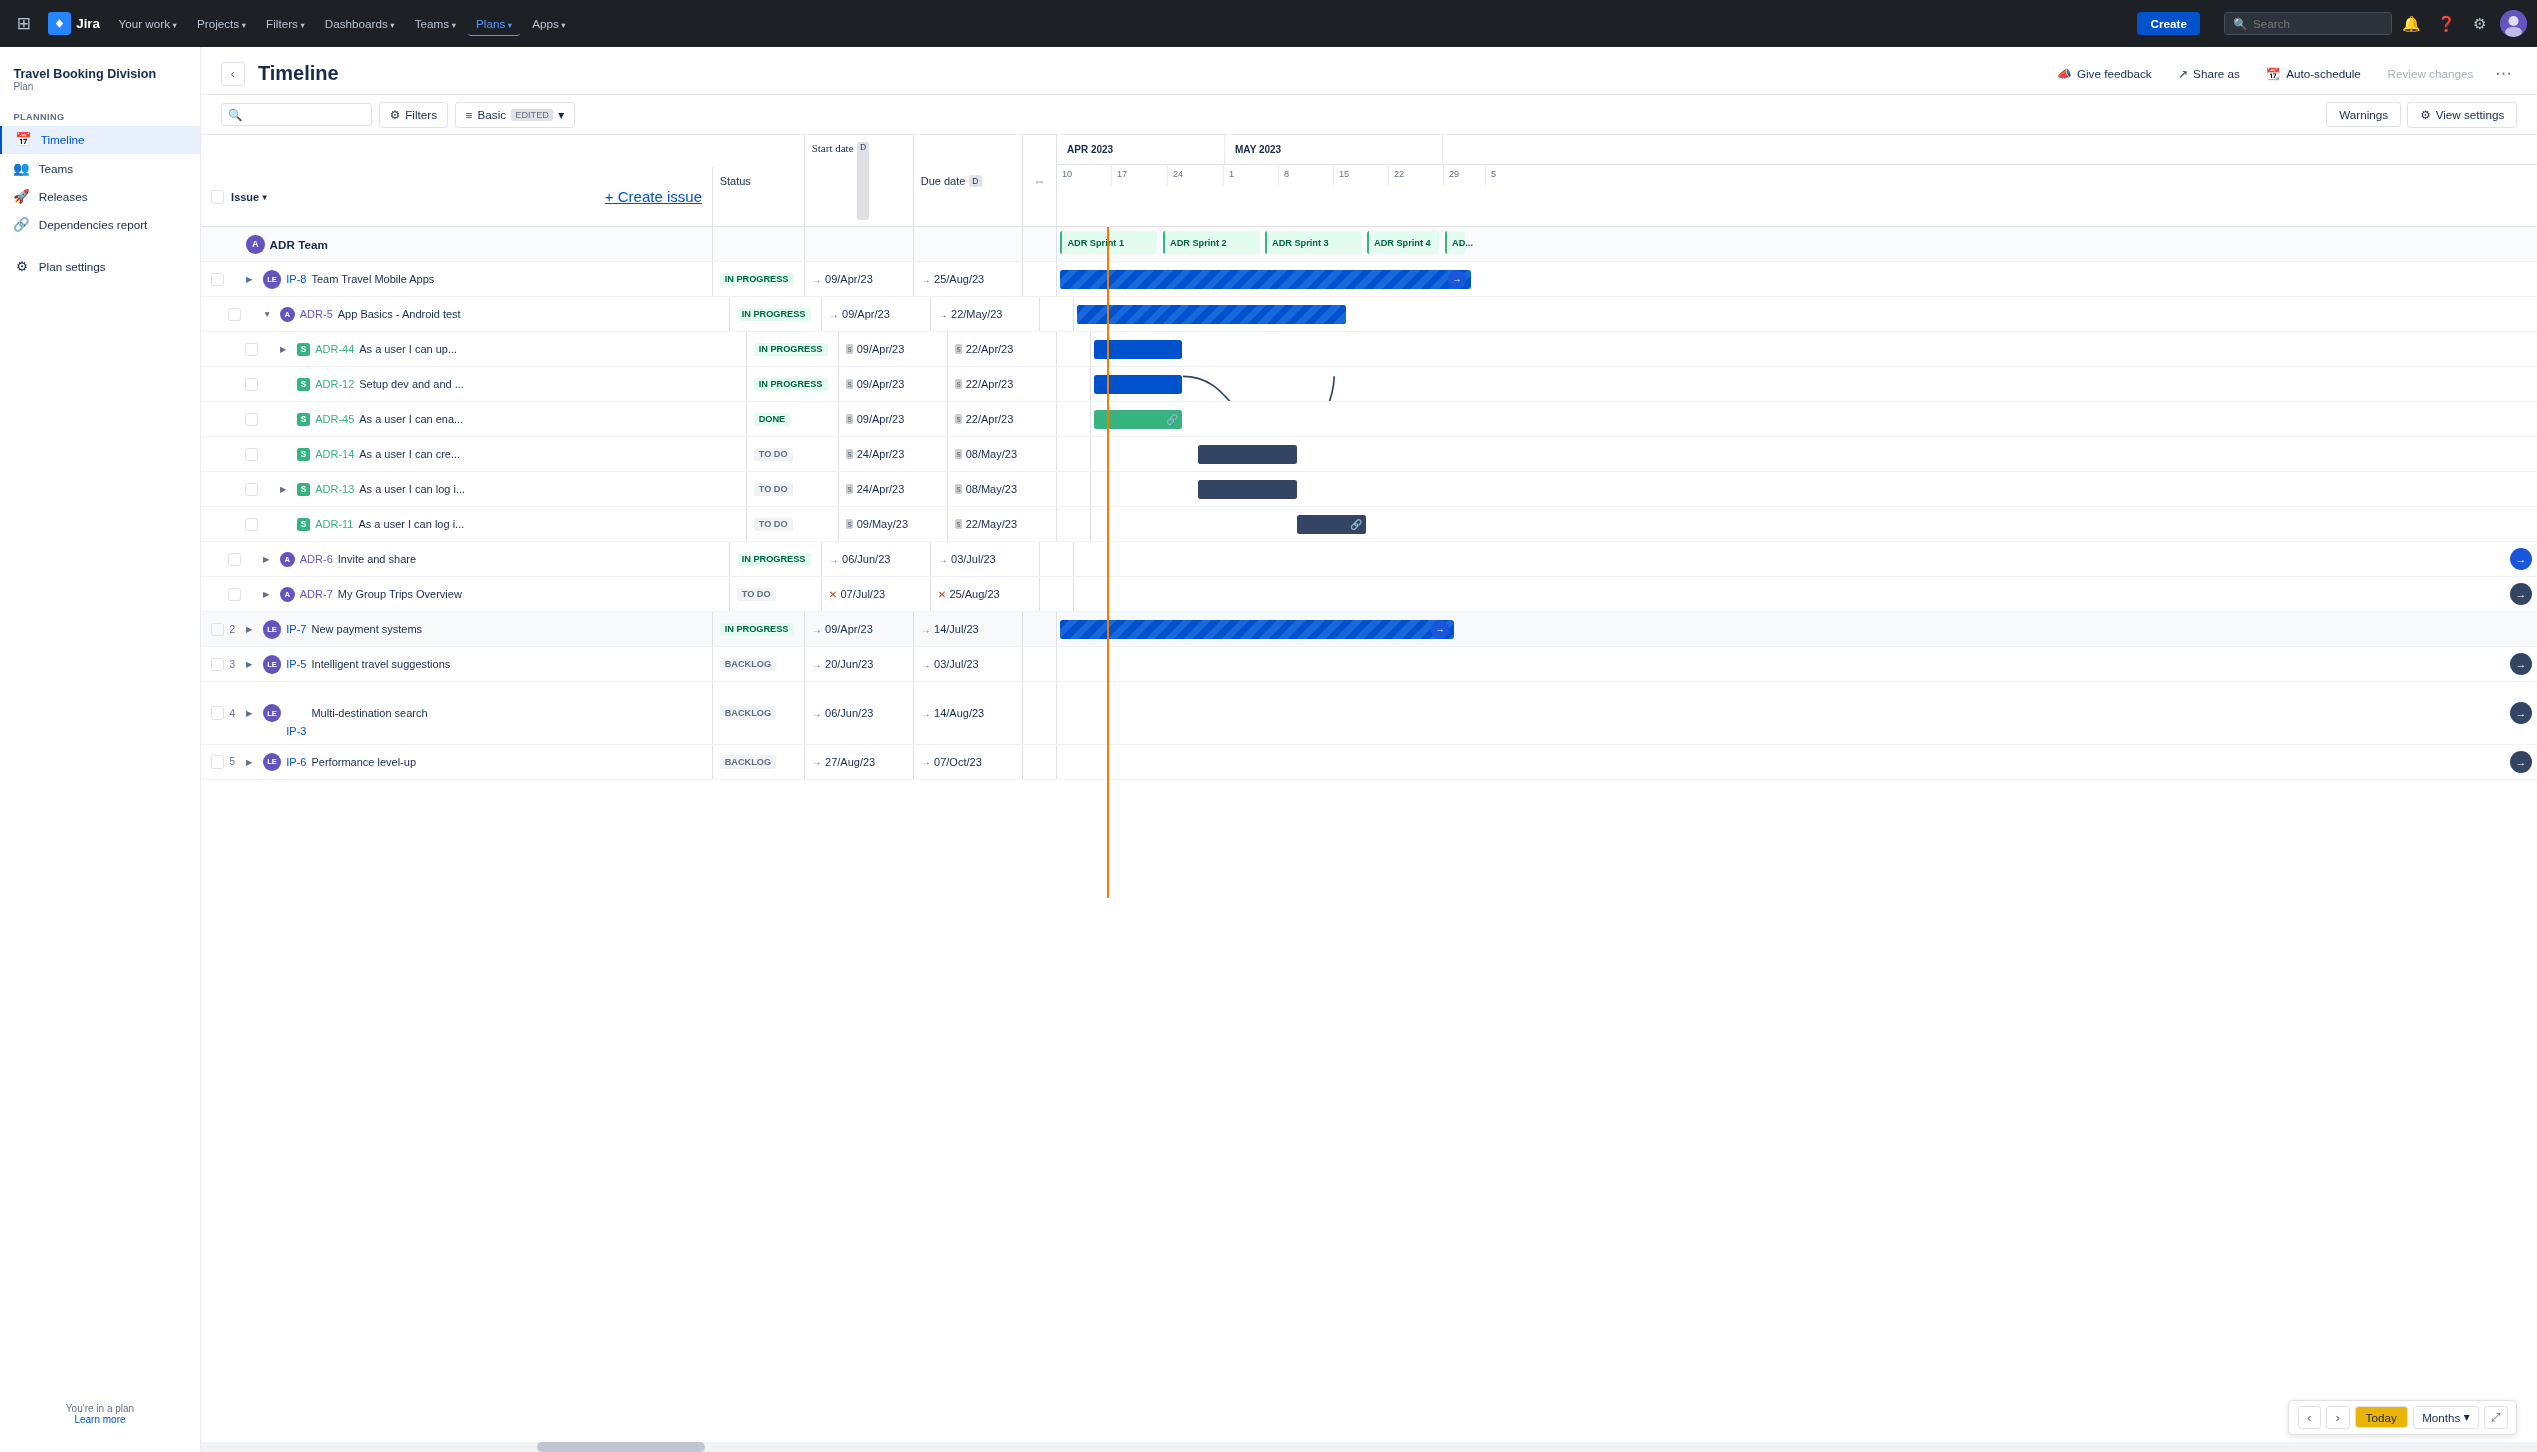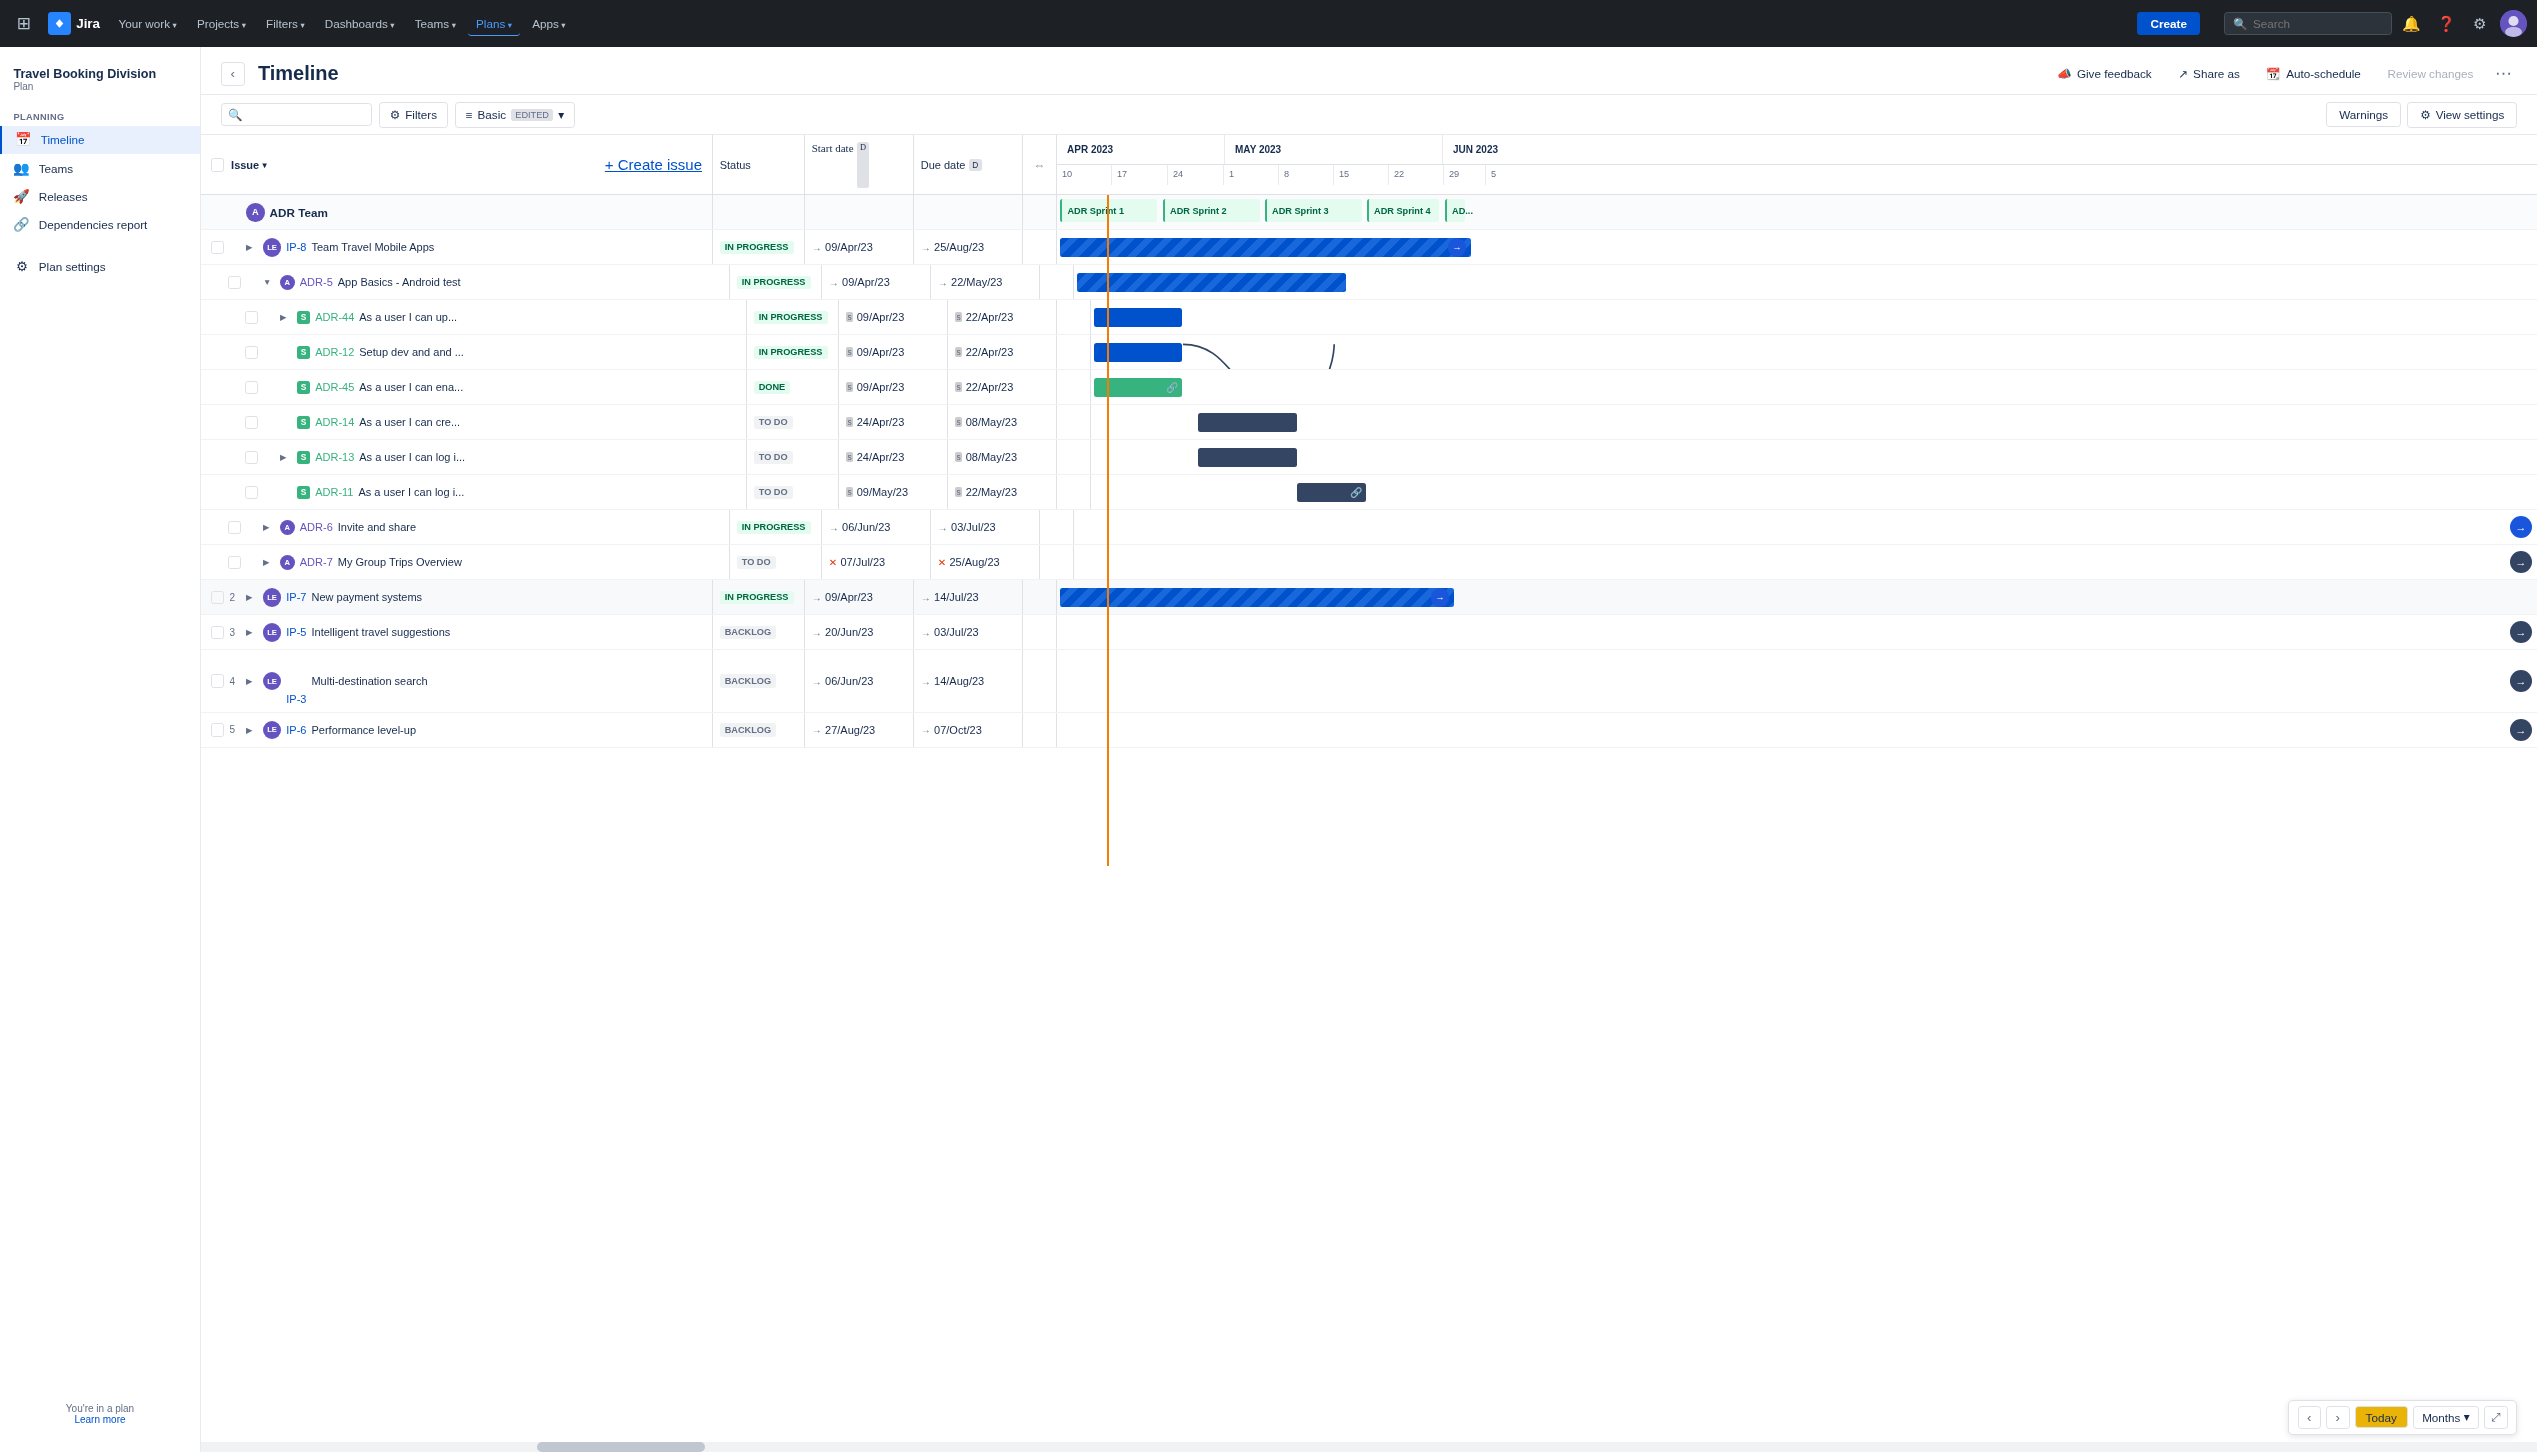--- a/index.html
+++ b/index.html
@@ -76,21 +76,21 @@
     .warnings-btn { display: flex; align-items: center; gap: 5px; padding: 5px 11.7px; border: 0.8px solid #dfe1e6; border-radius: 3.4px; background: #fff; cursor: pointer; color: #172b4d; font-size: 11.7px; }
     .view-settings-btn { display: flex; align-items: center; gap: 5px; padding: 5px 11.7px; border: 0.8px solid #dfe1e6; border-radius: 3.4px; background: #fff; cursor: pointer; color: #172b4d; font-size: 11.7px; }
     .edited-badge { background: #dfe1e6; border-radius: 2.5px; padding: 0.8px 4.2px; font-size: 9.2px; color: #626f86; }
 
     
     .timeline-container { flex: 1; overflow: auto; position: relative; }
     .timeline-table { display: flex; flex-direction: column; min-width: 1343px; }
 
     
     .col-headers { display: flex; border-bottom: 1.7px solid #dfe1e6; background: #fff; position: sticky; top: 0; z-index: 10; }
-    .col-issue { min-width: 512px; max-width: 512px; padding: 21px 10px; display: flex; align-items: center; gap: 6.7px; border-right: 0.8px solid #dfe1e6; font-size: 11px; font-weight: 500; color: #172b4d; }
+    .col-issue { min-width: 512px; max-width: 512px; padding: 21px 10px; display: flex; align-items: center; gap: 6.7px; border-right: 0.8px solid #dfe1e6; font-size: 11px; font-weight: 500; color: #172b4d; margin-top: 32px; }
     .col-status { width: 92px; min-width: 92px; padding: 6.7px 6.7px; border-right: 0.8px solid #dfe1e6; font-size: 11px; font-weight: 500; color: #172b4d; display: flex; align-items: center; }
     .col-start { width: 109px; min-width: 109px; padding: 6.7px 6.7px; border-right: 0.8px solid #dfe1e6; font-size: 11px; font-weight: 500; color: #172b4d; display: flex; gap: 3px; font-family: Liberation Serif, serif; }
     .col-due { width: 109px; min-width: 109px; padding: 6.7px 6.7px; border-right: 0.8px solid #dfe1e6; font-size: 11px; font-weight: 500; color: #172b4d; display: flex; align-items: center; gap: 3.4px; }
     .col-expand { width: 34px; min-width: 34px; border-right: 0.8px solid #dfe1e6; display: flex; align-items: center; justify-content: center; cursor: pointer; color: #626f86; }
     .col-timeline { flex: 1; position: relative; overflow: hidden; }
 
     
     .data-row { display: flex; border-bottom: 0.8px solid #f1f2f4; align-items: stretch; min-height: 34px; }
 
     .cell-issue { min-width: 512px; max-width: 512px; padding: 6.7px 10px; display: flex; align-items: center; gap: 5px; border-right: 0.8px solid #dfe1e6; overflow: hidden; }
@@ -305,21 +305,20 @@
             <span style="background:#dfe1e6; border-radius:2.5px; padding:0.8px 3.4px; font-size:8.4px;">D</span>
           </div>
           <div class="col-expand">
             <span>⇔</span>
           </div>
 
           <div class="col-timeline" style="display:flex; flex-direction: column;">
             <div style="display:flex; height:30px; border-bottom:0.8px solid #dfe1e6;">
               <div style="width:168px; border-right:0.8px solid #e8eaed; display:flex; align-items:center; padding:7px 10px; font-size:10px; font-weight:700; color:#172b4d;">APR 2023</div>
               <div style="width:218px; border-right:0.8px solid #e8eaed; display:flex; align-items:center; padding:0 10px; font-size:10px; font-weight:700; color:#172b4d;">MAY 2023</div>
-              <div style="flex:1; display:flex; align-items:center; padding:0 10px; font-size:10px; font-weight:700; color:#172b4d;">JUN 2023</div>
             </div>
             <div style="display:flex; height:20px;">
               <div style="width:55px; border-right:0.8px solid #e8eaed; font-size:9.2px; color:#626f86; padding:3.4px 5px;">10</div>
               <div style="width:56px; border-right:0.8px solid #e8eaed; font-size:9.2px; color:#626f86; padding:3.4px 5px;">17</div>
               <div style="width:56px; border-right:0.8px solid #e8eaed; font-size:9.2px; color:#626f86; padding:3.4px 5px;">24</div>
               <div style="width:55px; border-right:0.8px solid #e8eaed; font-size:9.2px; color:#626f86; padding:3.4px 5px;">1</div>
               <div style="width:55px; border-right:0.8px solid #e8eaed; font-size:9.2px; color:#626f86; padding:3.4px 5px;">8</div>
               <div style="width:55px; border-right:0.8px solid #e8eaed; font-size:9.2px; color:#626f86; padding:3.4px 5px;">15</div>
               <div style="width:55px; border-right:0.8px solid #e8eaed; font-size:9.2px; color:#626f86; padding:3.4px 5px;">22</div>
               <div style="width:42px; border-right:0.8px solid #e8eaed; font-size:9.2px; color:#626f86; padding:3.4px 5px;">29</div>

